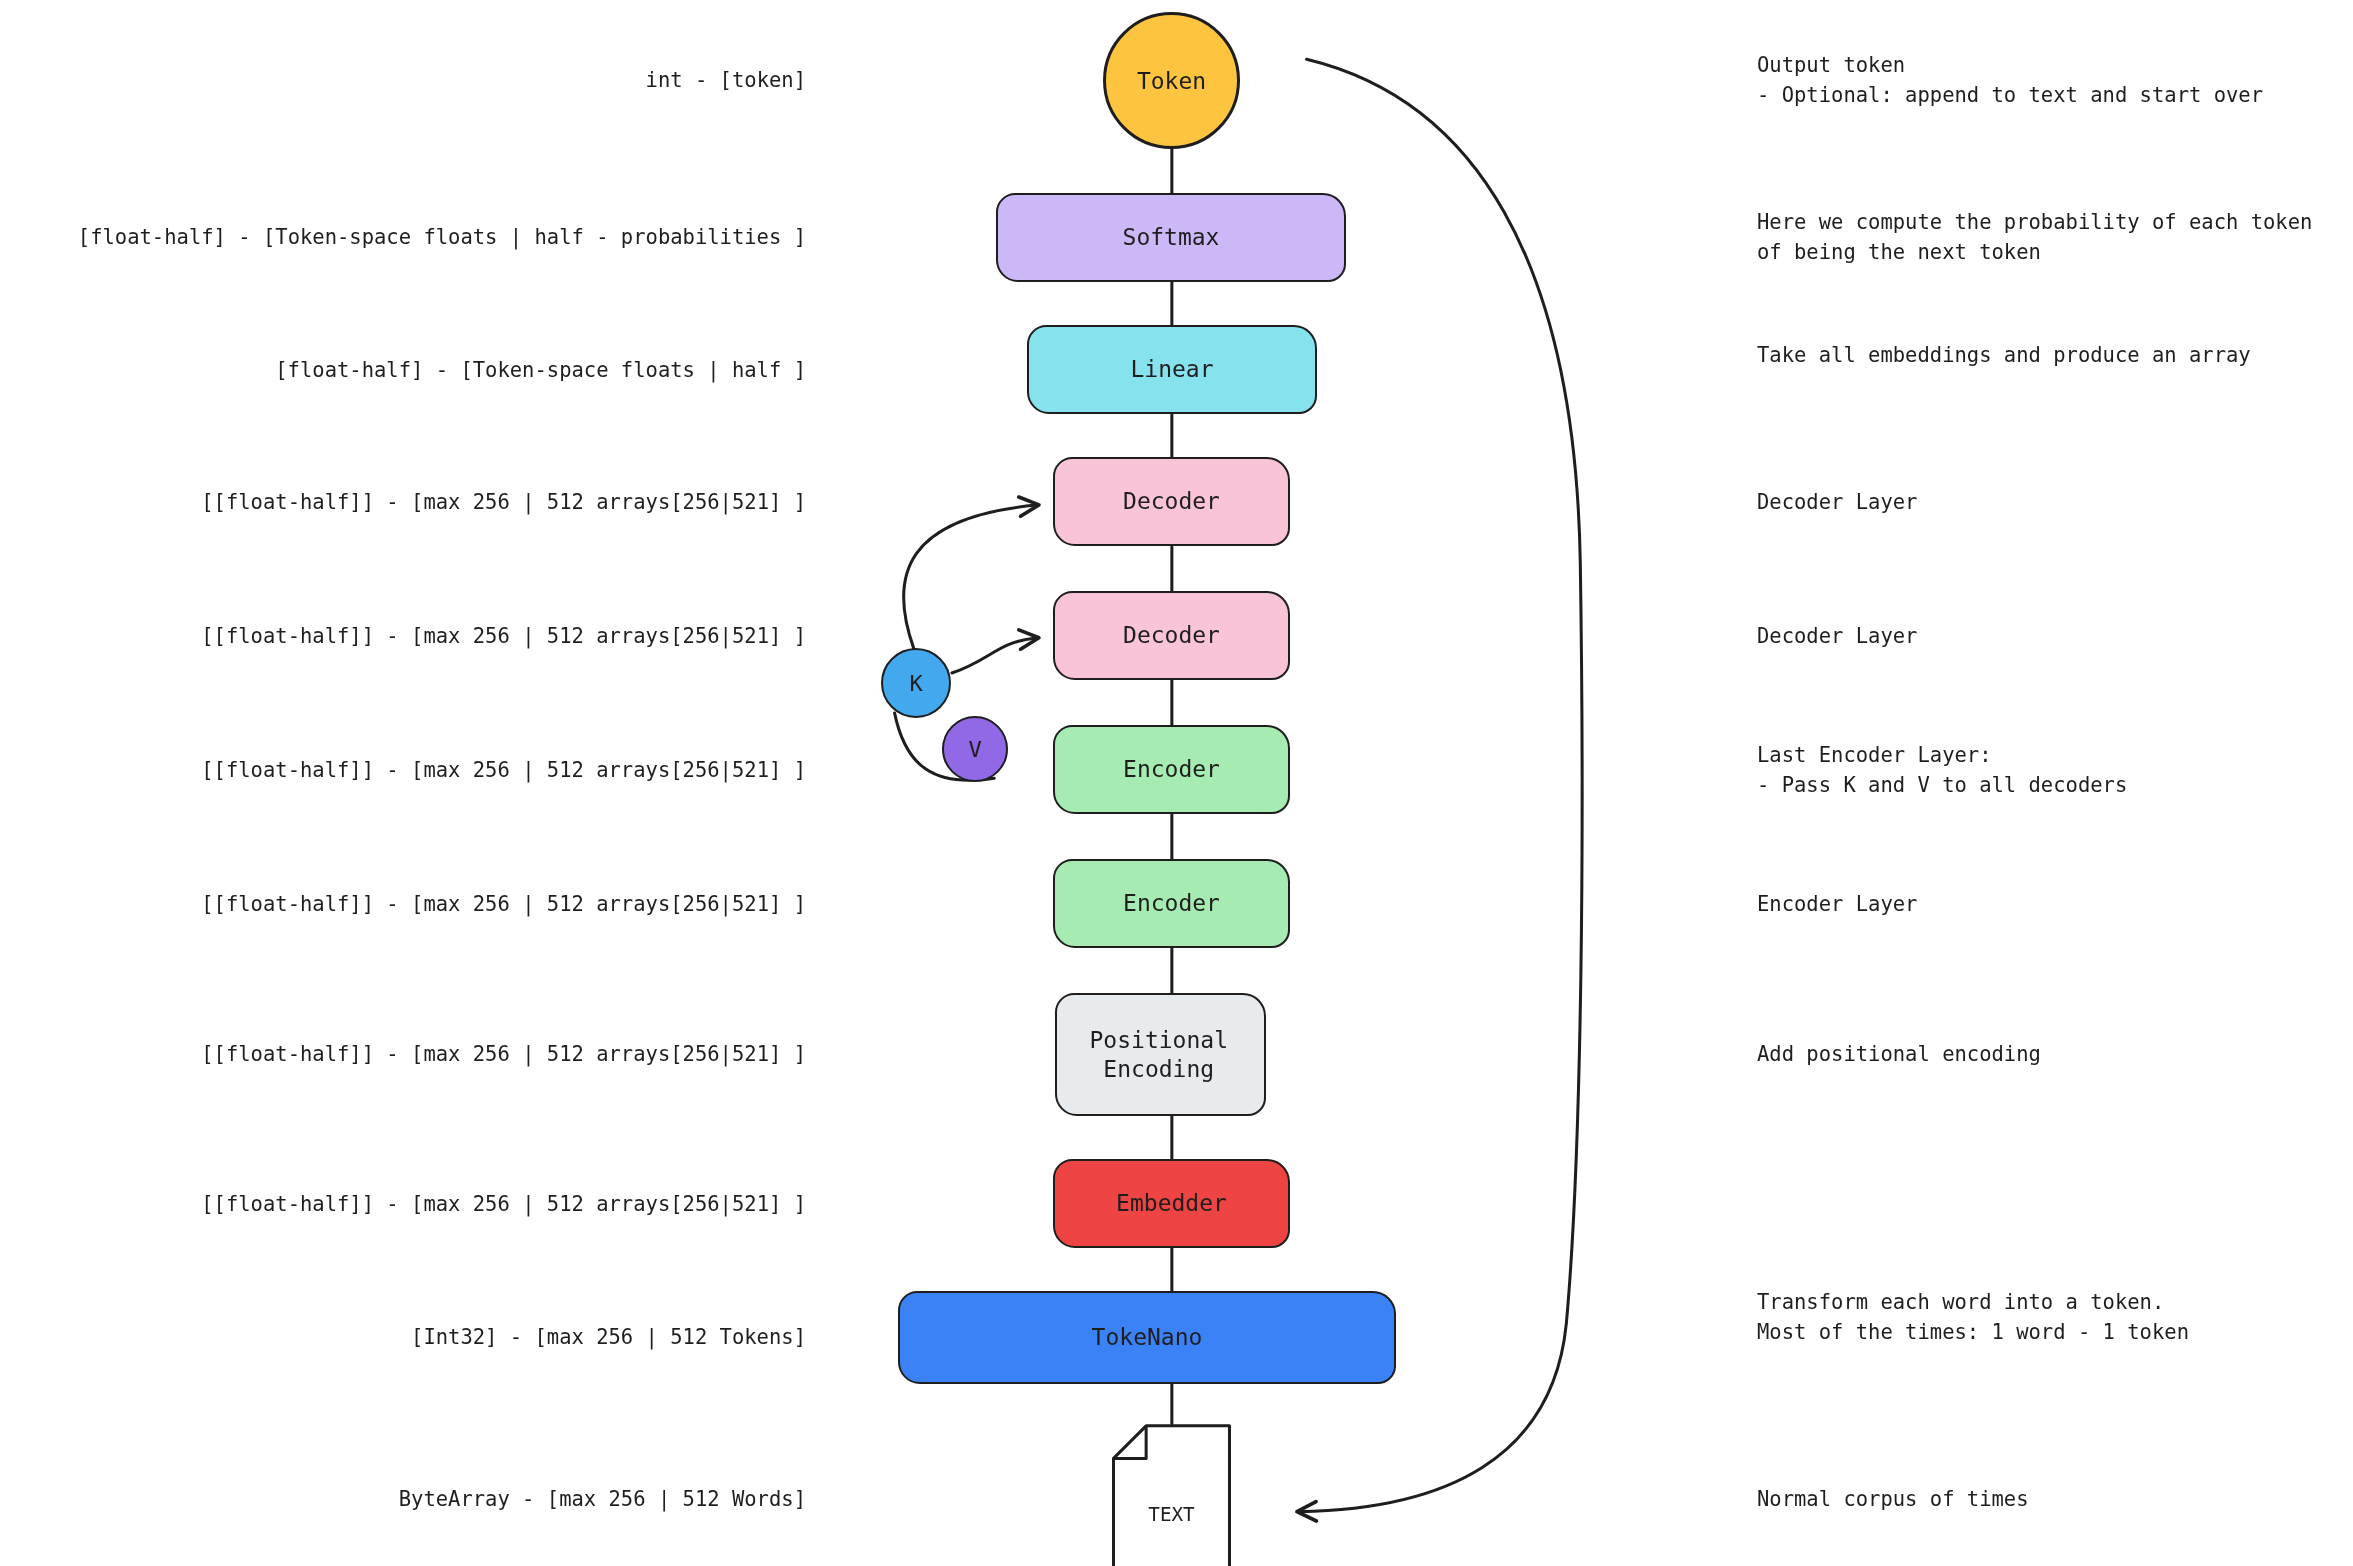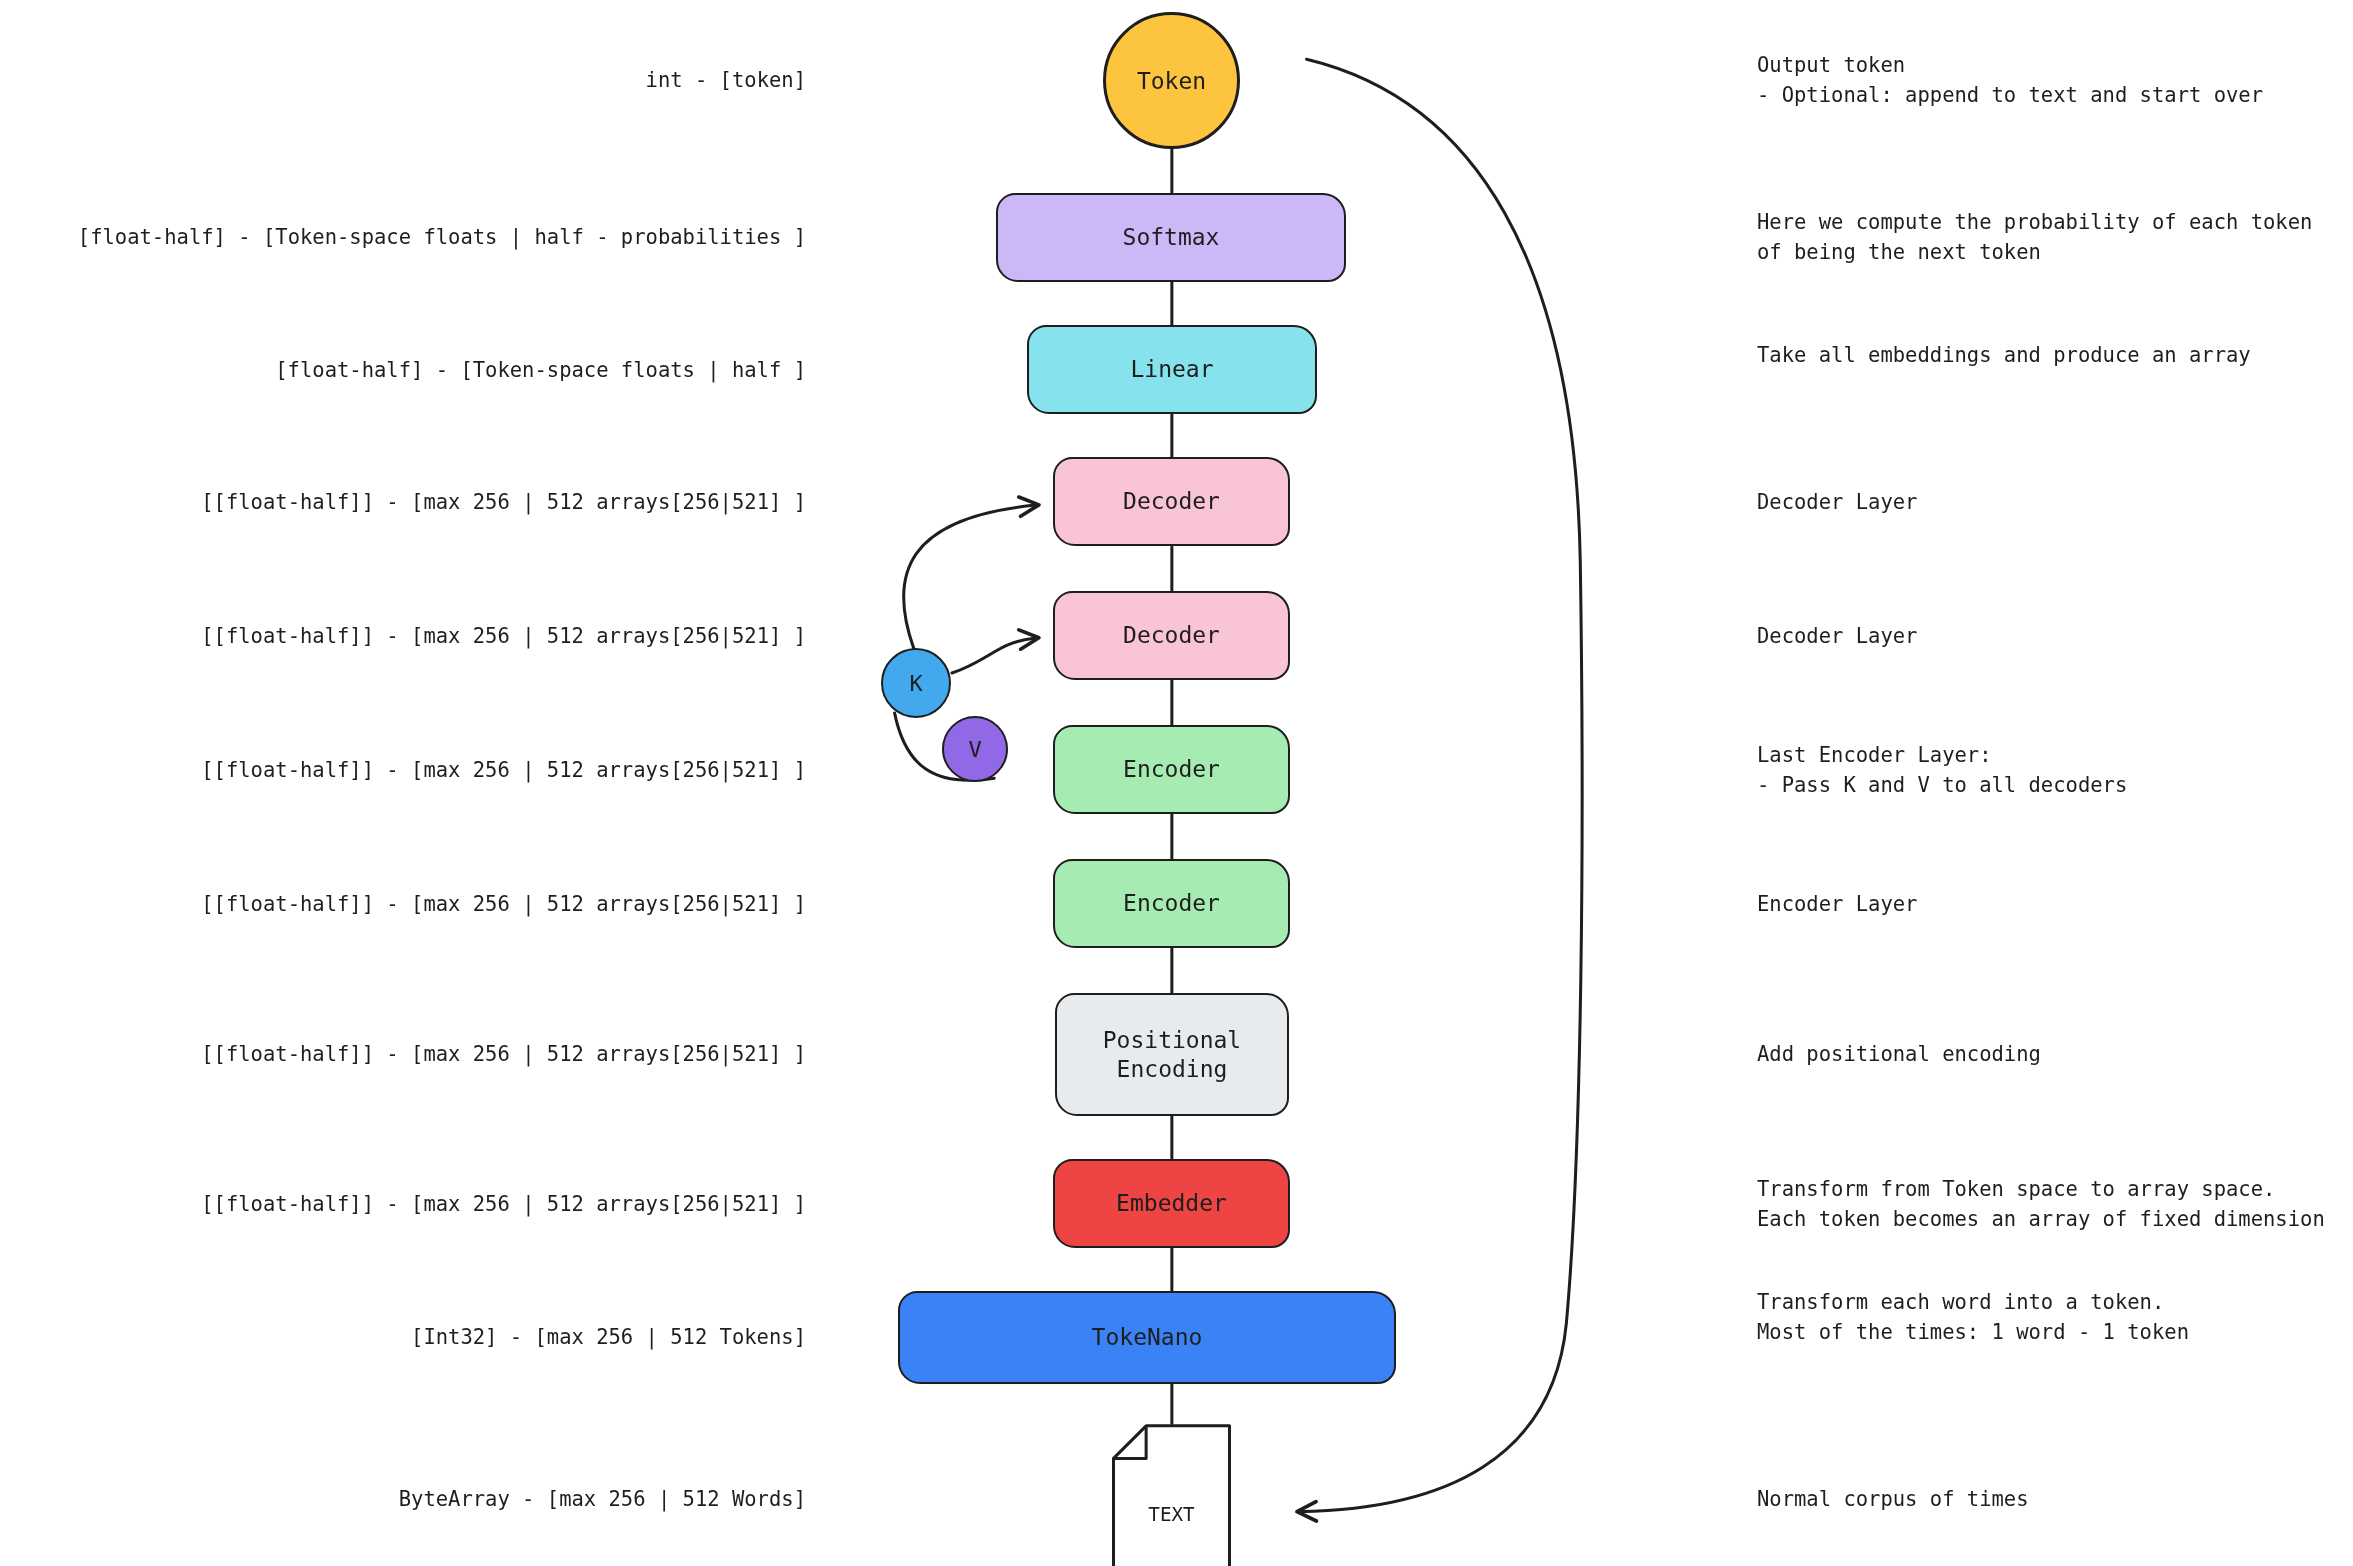--- a/index.html
+++ b/index.html
@@ -126,21 +126,21 @@
   </div>
 
   <div class="node-box" style="left: 1053px; top: 725px; width: 237px; height: 89px; background-color: rgb(166, 236, 178);">
     <span>Encoder</span>
   </div>
 
   <div class="node-box" style="left: 1053px; top: 859px; width: 237px; height: 89px; background-color: rgb(166, 236, 178);">
     <span>Encoder</span>
   </div>
 
-  <div class="node-box" style="left: 1055px; top: 993px; width: 234px; height: 123px; padding: 0px 36px; background-color: rgb(232, 235, 238); justify-content: flex-end;">
+  <div class="node-box" style="left: 1055px; top: 993px; width: 211px; height: 123px; padding: 0px 36px; background-color: rgb(232, 235, 238); justify-content: flex-end;">
     <span style="white-space:normal;">Positional Encoding</span>
   </div>
 
   <div class="node-box" style="left: 1053px; top: 1159px; width: 237px; height: 89px; background-color: #ef4444;">
     <span>Embedder</span>
   </div>
 
   <div class="node-box" style="left: 898px; top: 1291px; width: 498px; height: 93px; background-color: #3b82f6;">
     <span>TokeNano</span>
   </div>
@@ -184,24 +184,20 @@
     <div>Take all embeddings and produce an array</div>
   </div>
   <div class="right-label" style="top:487px;">Decoder Layer</div>
   <div class="right-label" style="top:621px;">Decoder Layer</div>
   <div class="right-label" style="top:740px;">
     <div>Last Encoder Layer:</div>
     <div>- Pass K and V to all decoders</div>
   </div>
   <div class="right-label" style="top:889px;">Encoder Layer</div>
   <div class="right-label" style="top:1039px;">Add positional encoding</div>
-  <div class="right-label" style="top:1174px;">
-    <div>Transform from Token space to array space.</div>
-    <div>Each token becomes an array of fixed dimension</div>
-  </div>
   <div class="right-label" style="top:1287px;">
     <div>Transform each word into a token.</div>
     <div>Most of the times: 1 word - 1 token</div>
   </div>
   <div class="right-label" style="top:1484px;">Normal corpus of times</div>
 
 </div>
 
 
 </body></html>

